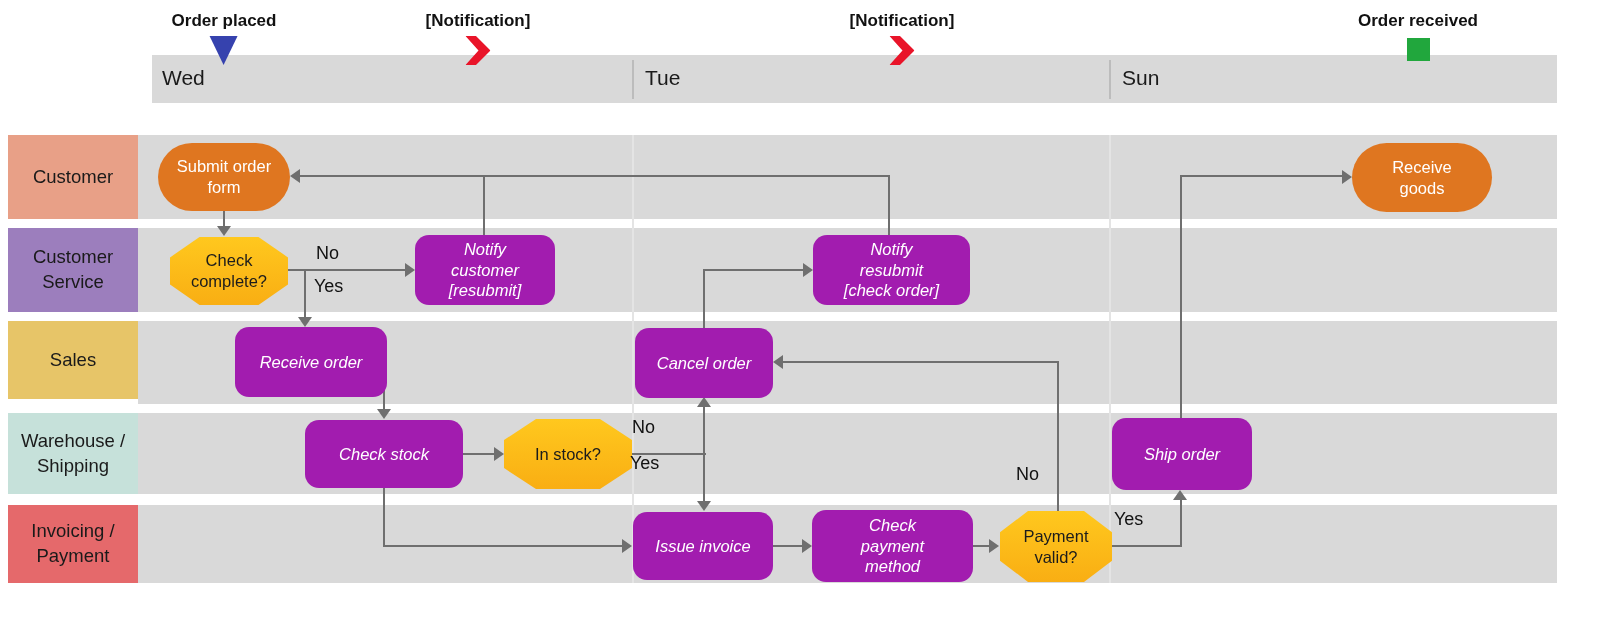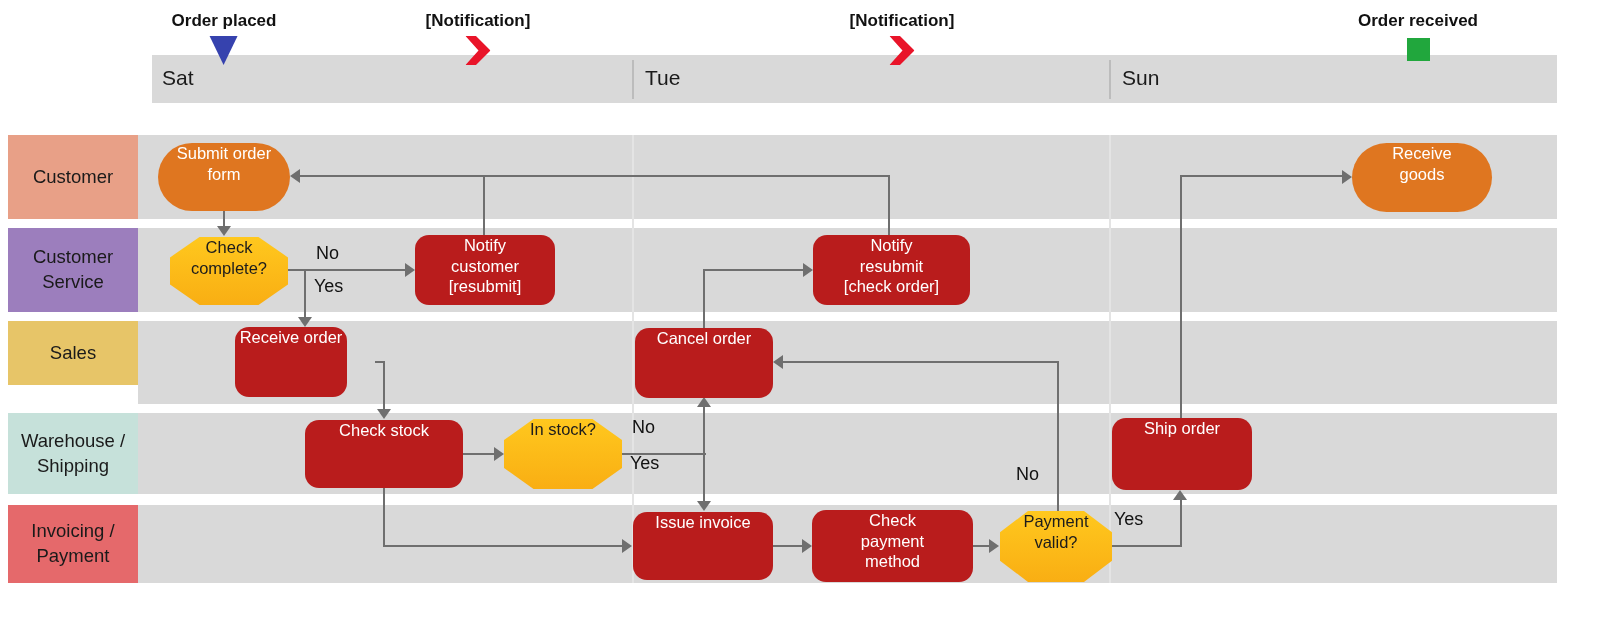--- a/index.html
+++ b/index.html
@@ -27,34 +27,34 @@
   .edge{position:absolute;background:#6f6f6f;z-index:2;}
   .edge.h{height:2px;}
   .edge.v{width:2px;}
   .arrow{position:absolute;width:0;height:0;z-index:2;}
   .arrow.right{border-top:7px solid transparent;border-bottom:7px solid transparent;border-left:10px solid #6f6f6f;}
   .arrow.left{border-top:7px solid transparent;border-bottom:7px solid transparent;border-right:10px solid #6f6f6f;}
   .arrow.down{border-left:7px solid transparent;border-right:7px solid transparent;border-top:10px solid #6f6f6f;}
   .arrow.up{border-left:7px solid transparent;border-right:7px solid transparent;border-bottom:10px solid #6f6f6f;}
   .edge-label{position:absolute;font-size:18px;color:#111;z-index:4;line-height:20px;}
   
-  .node{position:absolute;display:flex;justify-content:center;text-align:center;
+  .node{position:absolute;display:flex;align-items:center;justify-content:center;text-align:center;
     font-size:16.5px;line-height:1.25;z-index:3;box-sizing:border-box;cursor:default;}
-  .node.process{background:#b91c1c;color:#ffffff;border-radius:14px;}
+  .node.process{background:#a21caf;color:#ffffff;border-radius:14px;font-style:italic;}
   .node.terminator{background:#df7620;color:#ffffff;border-radius:36px;}
   .node.decision{background:linear-gradient(180deg,#ffc81e 0%,#f9ae13 100%);color:#1c1c1c;
     clip-path:polygon(25% 0,75% 0,100% 30%,100% 70%,75% 100%,25% 100%,0 70%,0 30%);}
 </style>
 </head>
 <body>
 
 <div class="canvas">
 
   <div class="timeline-bar"></div>
-  <div class="day-label" style="left:162px;">Sat</div>
+  <div class="day-label" style="left:162px;">Wed</div>
   <div class="day-label" style="left:645px;">Tue</div>
   <div class="day-label" style="left:1122px;">Sun</div>
   <div class="bar-divider" style="left:632px;"></div>
   <div class="bar-divider" style="left:1109px;"></div>
   <div class="lane-divider" style="left:632px;"></div>
   <div class="lane-divider" style="left:1109px;"></div>
 
   <div class="milestone" style="left:224px;">
     <div class="milestone-label">Order placed</div>
     <div class="marker triangle"></div>
@@ -73,21 +73,21 @@
   </div>
 
   <div class="lane-strip" style="top:135px;height:84px;"></div>
   <div class="lane-strip" style="top:228px;height:84px;"></div>
   <div class="lane-strip" style="top:321px;height:83px;"></div>
   <div class="lane-strip" style="top:413px;height:81px;"></div>
   <div class="lane-strip" style="top:505px;height:78px;"></div>
 
   <div class="lane-label" style="top: 135px; height: 84px; background: rgb(232, 160, 135);">Customer</div>
   <div class="lane-label" style="top: 228px; height: 84px; background: rgb(156, 126, 189);">Customer Service</div>
-  <div class="lane-label" style="top: 321px; height: 64px; background: rgb(231, 197, 104);">Sales</div>
+  <div class="lane-label" style="top: 321px; height: 78px; background: rgb(231, 197, 104);">Sales</div>
   <div class="lane-label" style="top: 413px; height: 81px; background: rgb(198, 225, 218);">Warehouse / Shipping</div>
   <div class="lane-label" style="top: 505px; height: 78px; background: rgb(229, 105, 107);">Invoicing / Payment</div>
 
   <div class="edge v" style="left:223px;top:211px;height:20px;"></div>
   <div class="edge h" style="left:288px;top:269px;width:118px;"></div>
   <div class="edge v" style="left:304px;top:270px;height:48px;"></div>
   <div class="edge h" style="left:375px;top:361px;width:9px;"></div>
   <div class="edge v" style="left:383px;top:361px;height:50px;"></div>
   <div class="edge h" style="left:457px;top:453px;width:38px;"></div>
   <div class="edge h" style="left:622px;top:453px;width:84px;"></div>
@@ -134,27 +134,27 @@
 
   <div class="node terminator" style="left:158px;top:143px;width:132px;height:68px;padding:0 16px;">
     <span>Submit order form</span>
   </div>
   <div class="node decision" style="left:170px;top:237px;width:118px;height:68px;padding:0 8px;">
     <span>Check complete?</span>
   </div>
   <div class="node process" style="left:415px;top:235px;width:140px;height:70px;padding:0 26px;">
     <span>Notify customer [resubmit]</span>
   </div>
-  <div class="node process" style="left:235px;top:327px;width:112px;height:70px;">
+  <div class="node process" style="left:235px;top:327px;width:152px;height:70px;">
     <span>Receive order</span>
   </div>
   <div class="node process" style="left:305px;top:420px;width:158px;height:68px;">
     <span>Check stock</span>
   </div>
-  <div class="node decision" style="left:504px;top:419px;width:118px;height:70px;">
+  <div class="node decision" style="left:504px;top:419px;width:128px;height:70px;">
     <span>In stock?</span>
   </div>
   <div class="node process" style="left:635px;top:328px;width:138px;height:70px;">
     <span>Cancel order</span>
   </div>
   <div class="node process" style="left:813px;top:235px;width:157px;height:70px;padding:0 24px;">
     <span>Notify resubmit [check order]</span>
   </div>
   <div class="node process" style="left:633px;top:512px;width:140px;height:68px;">
     <span>Issue invoice</span>

